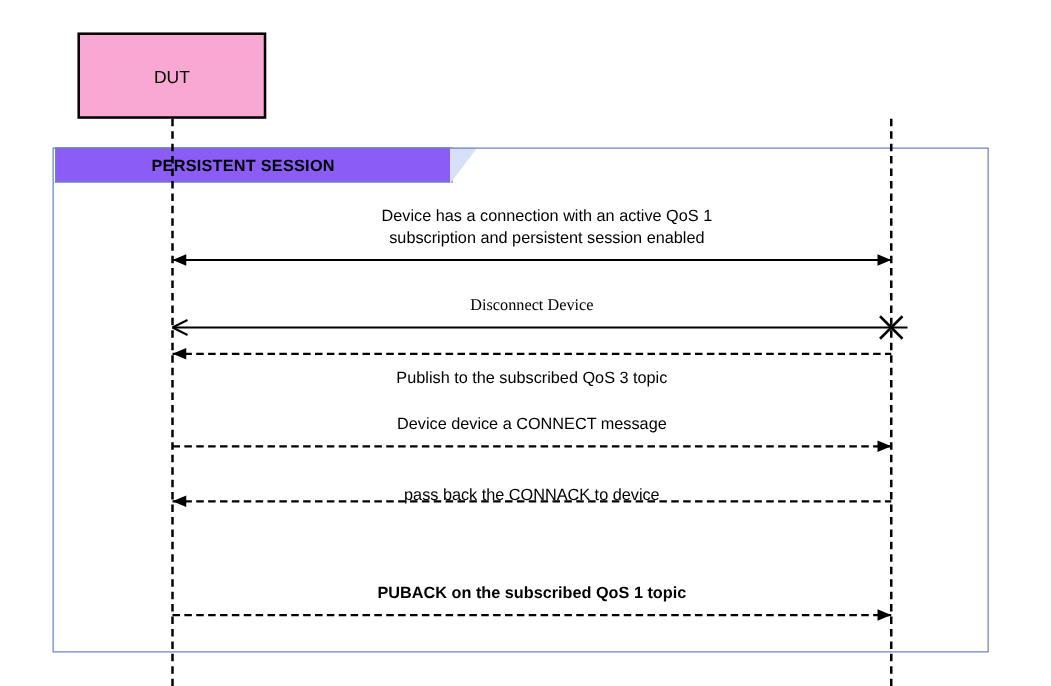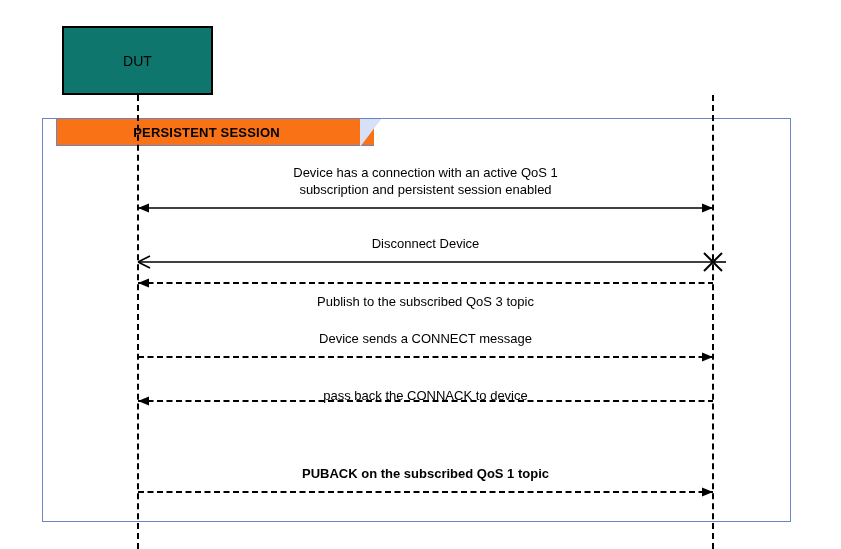--- a/index.html
+++ b/index.html
@@ -16,21 +16,21 @@
     width: 841px;
     height: 549px;
     background: #ffffff;
     overflow: hidden;
   }
 
   
   .participant {
     position: absolute;
     box-sizing: border-box;
-    background: #0f766e;
+    background: #f9a8d4;
     border: 2px solid #000000;
     display: flex;
     align-items: center;
     justify-content: center;
   }
   .participant-label {
     font-size: 14px;
     color: #000000;
     line-height: 1;
     white-space: nowrap;
@@ -97,21 +97,21 @@
     line-height: 17px;
     white-space: pre-line;
   }
 </style>
 </head>
 <body>
 
 <div id="canvas">
 
   <div class="fragment" id="fragment-frame" style="left: 42px; top: 118px; width: 749px; height: 404px;"></div>
-  <div class="fragment-header" id="fragment-header" style="left: 56px; top: 118px; width: 318px; height: 28px; background: #f97316; border-color: rgb(107, 132, 196);">
+  <div class="fragment-header" id="fragment-header" style="left: 44px; top: 118px; width: 318px; height: 28px; background: #8b5cf6; border-color: rgb(107, 132, 196);">
     <span class="fragment-title">PERSISTENT SESSION</span>
   </div>
   <div class="fragment-header-clip" id="fragment-header-clip" style="left: 360px; top: 118px; width: 22px; height: 28px; background: rgb(214, 224, 247); border-top-color: rgb(107, 132, 196); border-right: none; border-bottom: none; border-left-color: rgb(107, 132, 196); clip-path: polygon(0px 0px, 100% 0px, 0px 100%);"></div>
 
   <div class="lifeline" id="lifeline-dut" style="left: 137px; top: 95px; height: 454px;"></div>
   <div class="lifeline" id="lifeline-broker" style="left: 712px; top: 95px; height: 454px;"></div>
 
   <div class="participant" id="participant-dut" style="left: 62px; top: 26px; width: 151px; height: 69px;">
     <span class="participant-label">DUT</span>
   </div>
@@ -144,22 +144,22 @@
         <line x1="138" x2="713" y1="0" y2="0" stroke="#000" stroke-width="1.8" stroke-dasharray="6 3.5"></line>
         <polygon points="149,-4.6 138,0 149,4.6" fill="#000"></polygon>
       </g>
       <g transform="translate(0,492)">
         <line x1="138" x2="713" y1="0" y2="0" stroke="#000" stroke-width="1.8" stroke-dasharray="6 3.5"></line>
         <polygon points="702,-4.6 713,0 702,4.6" fill="#000"></polygon>
       </g>
     </svg>
 
   <div id="message-labels">
-      <div class="msg-label" style="left: 138px; width: 575px; top: 164px; text-align: center;">Device has a connection with an active QoS 1
+      <div class="msg-label" style="left: 150px; width: 575px; top: 164px; text-align: center;">Device has a connection with an active QoS 1
 subscription and persistent session enabled</div>
-      <div class="msg-label" style="left: 138px; width: 575px; top: 235px;">Disconnect Device</div>
+      <div class="msg-label" style="left: 138px; width: 575px; top: 235px; font-family: Liberation Serif, serif;">Disconnect Device</div>
       <div class="msg-label" style="left: 138px; width: 575px; top: 293px;">Publish to the subscribed QoS 3 topic</div>
-      <div class="msg-label" style="left: 138px; width: 575px; top: 330px;">Device sends a CONNECT message</div>
+      <div class="msg-label" style="left: 138px; width: 575px; top: 330px;">Device device a CONNECT message</div>
       <div class="msg-label" style="left: 138px; width: 575px; top: 387px;">pass back the CONNACK to device</div>
       <div class="msg-label" style="left: 138px; width: 575px; top: 465px; font-weight: bold;">PUBACK on the subscribed QoS 1 topic</div>
     </div>
 
 </div>
 
 </body></html>

